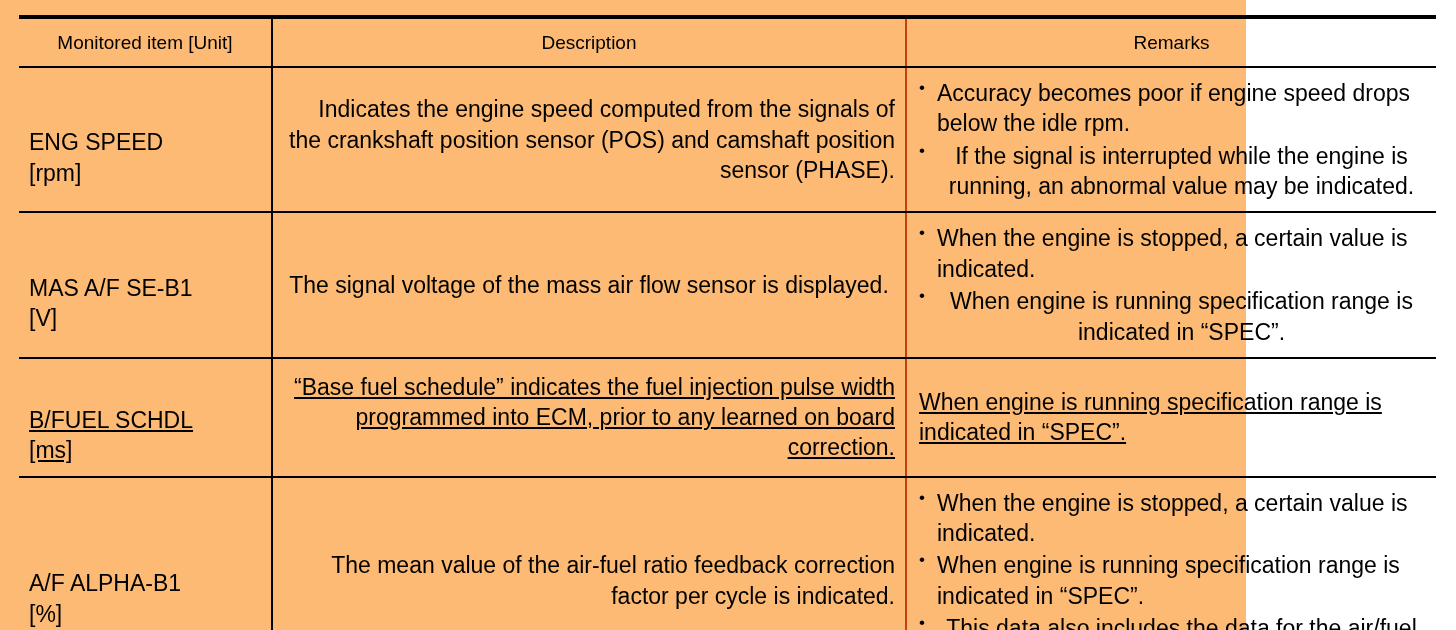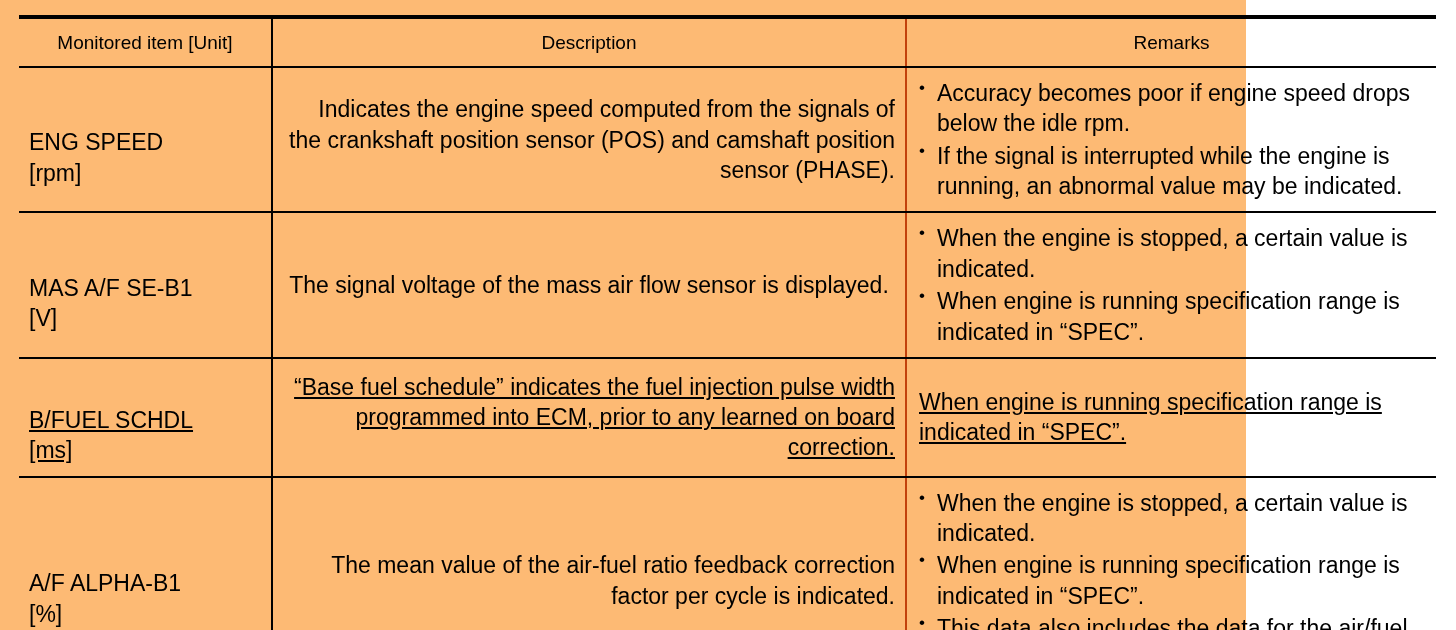--- a/index.html
+++ b/index.html
@@ -107,21 +107,21 @@
   ul.remark-list {
     list-style: none;
     margin: 0;
     padding: 0;
   }
   ul.remark-list li {
     position: relative;
     padding-left: 20px;
     margin: 0 0 2px 0;
   }
-  ul.remark-list li:last-child { margin-bottom: 0; }
+  ul.remark-list li:last-child { margin-bottom: 0; text-align: center; }
   ul.remark-list li::before {
     content: "\2022";
     position: absolute;
     left: 2px;
     top: -1px;
     font-size: 17px;
     line-height: inherit;
   }
   .remark-plain {
     display: block;

